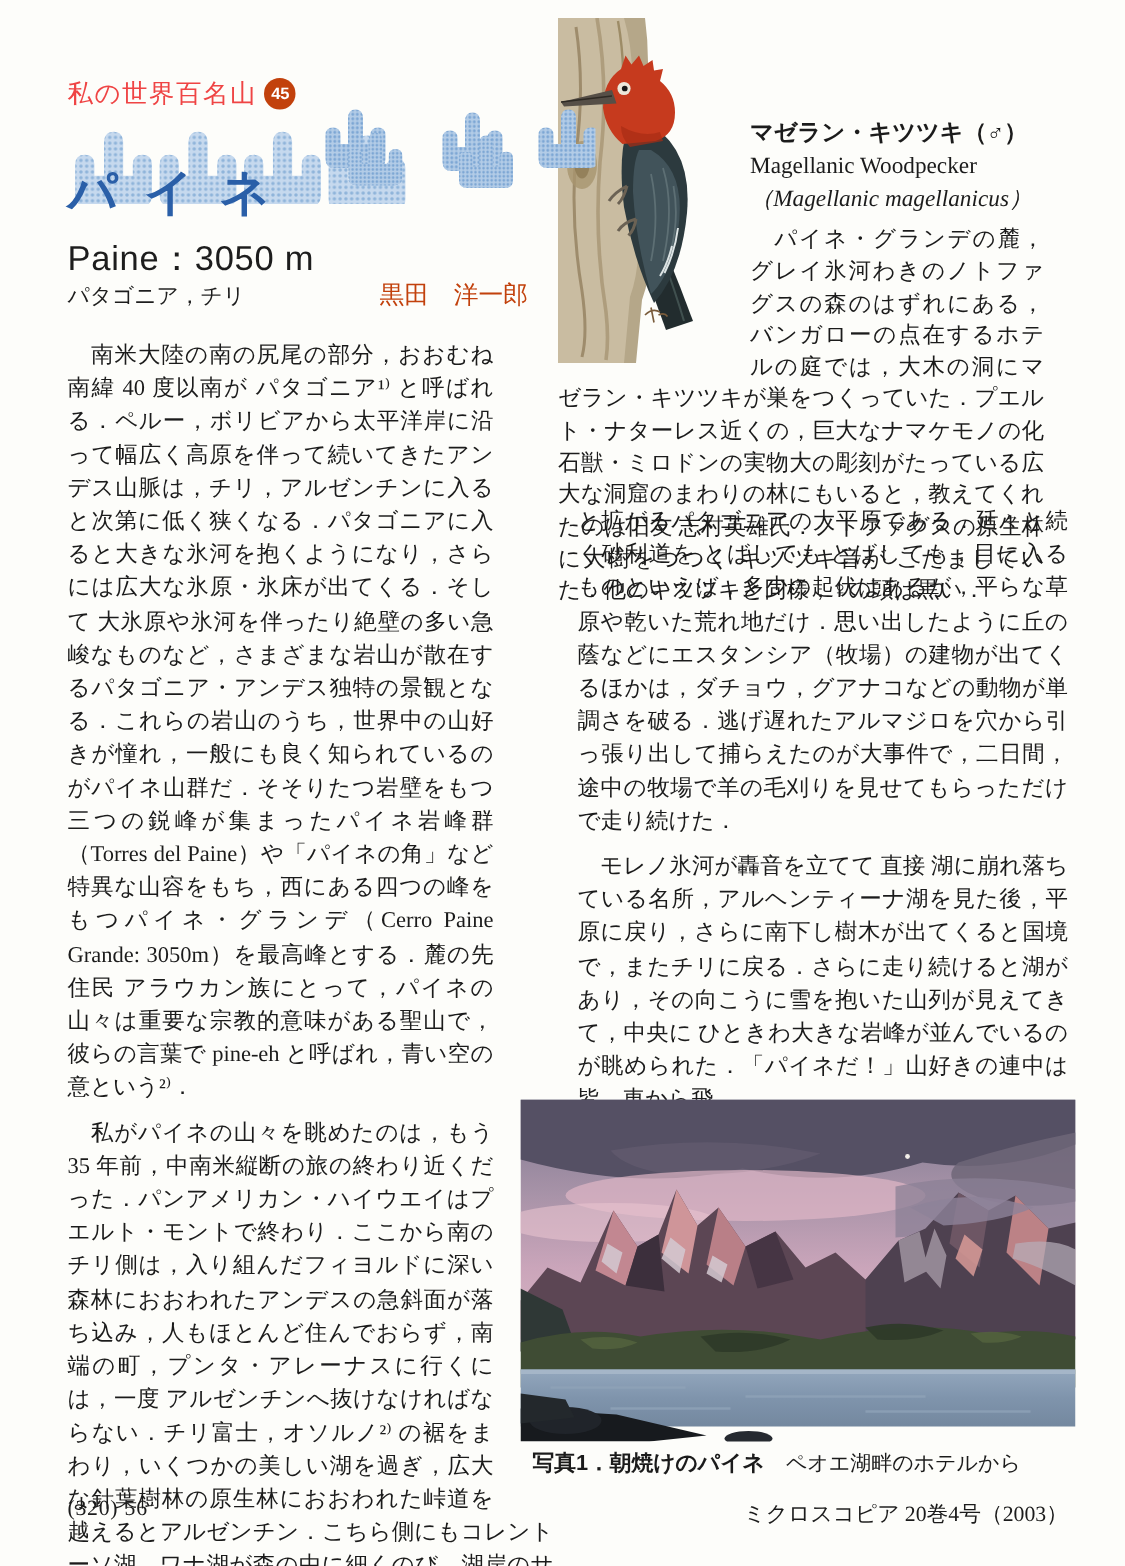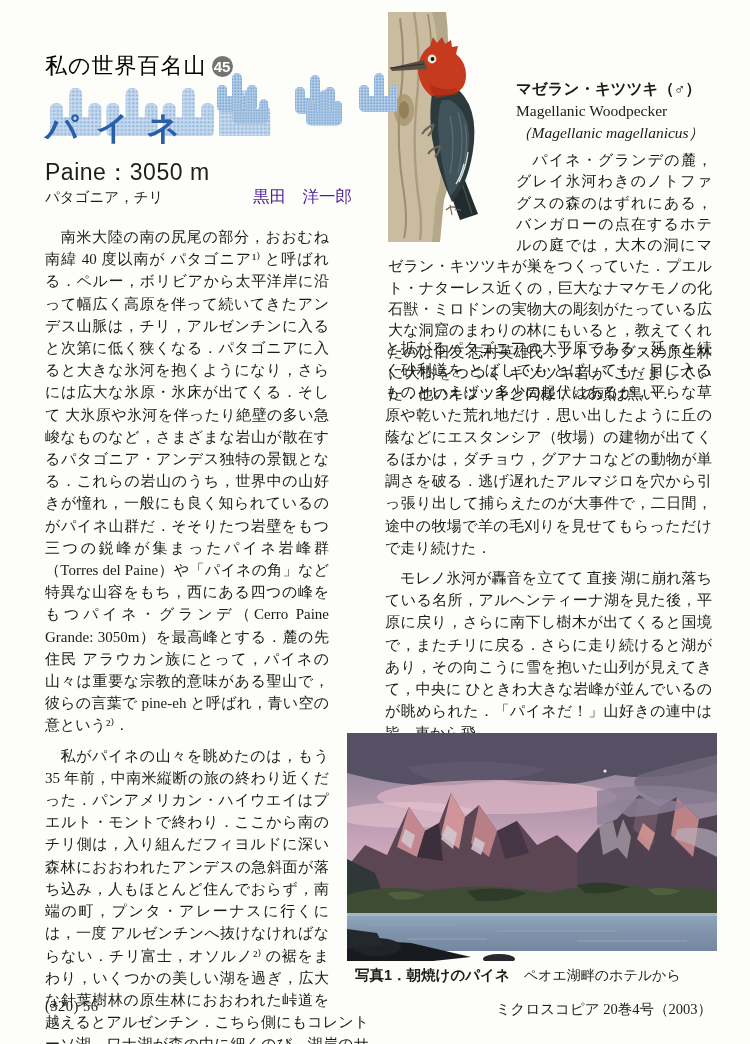--- a/index.html
+++ b/index.html
@@ -5,34 +5,34 @@
   html,body{margin:0;padding:0;}
   body{
     width:750px;height:1044px;position:relative;background:#fdfdfa;
     font-family:"Liberation Serif","DejaVu Serif",serif;color:#1b1b1b;
     overflow:hidden;
   }
   .abs{position:absolute;}
   
   .series-row{left:45px;top:51px;display:flex;align-items:center;gap:5px;z-index:3;
     font-family:"Liberation Sans","DejaVu Sans",sans-serif;}
-  .series-label{font-size:22px;font-weight:500;color:#000000;letter-spacing:1px;}
-  .series-badge{width:21px;height:21px;border-radius:50%;background:#737373;color:#ffffff;
-    font-size:15px;font-weight:bold;display:flex;align-items:center;justify-content:center;}
+  .series-label{font-size:17px;font-weight:500;color:#ef4444;letter-spacing:1px;}
+  .series-badge{width:21px;height:21px;border-radius:50%;background:#c2410c;color:#ffffff;
+    font-size:11px;font-weight:bold;display:flex;align-items:center;justify-content:center;}
   .pattern-band{left:45px;top:66px;z-index:1;}
   .page-title{left:45px;top:106px;font-family:"Liberation Sans","DejaVu Sans",sans-serif;
     font-size:33px;font-weight:bold;color:#2a5fa8;letter-spacing:17px;z-index:3;}
   .page-subtitle{left:45px;top:157px;font-family:"Liberation Sans","DejaVu Sans",sans-serif;
     font-size:23px;color:#1d1d1d;letter-spacing:0.5px;}
   .region{left:45px;top:188px;font-family:"Liberation Sans","DejaVu Sans",sans-serif;
     font-size:14.5px;color:#1d1d1d;}
   .author{left:253px;top:186px;font-family:"Liberation Sans","DejaVu Sans",sans-serif;
-    font-size:16.5px;color:#4c1d95;}
-  
-  .bird-section{left:388px;top:12px;width:324px;}
+    font-size:16.5px;color:#c2410c;}
+  
+  .bird-section{left:372px;top:12px;width:324px;}
   .bird-illu{float:left;width:118px;height:230px;margin-right:10px;}
   .bird-name-ja{margin-top:66px;font-family:"Liberation Sans","DejaVu Sans",sans-serif;
     font-size:15.5px;font-weight:bold;line-height:22px;}
   .bird-name-en{font-size:15.5px;line-height:22px;padding-left:42px;}
   .bird-name-sci{font-size:15.5px;font-style:italic;line-height:22px;}
   .bird-desc{margin:6px 0 0 0;font-size:15px;line-height:21.3px;text-align:justify;}
   
   .col{font-size:15px;line-height:22.2px;text-align:justify;}
   .col p{margin:0;}
   .col p.gap{margin-top:8px;}

